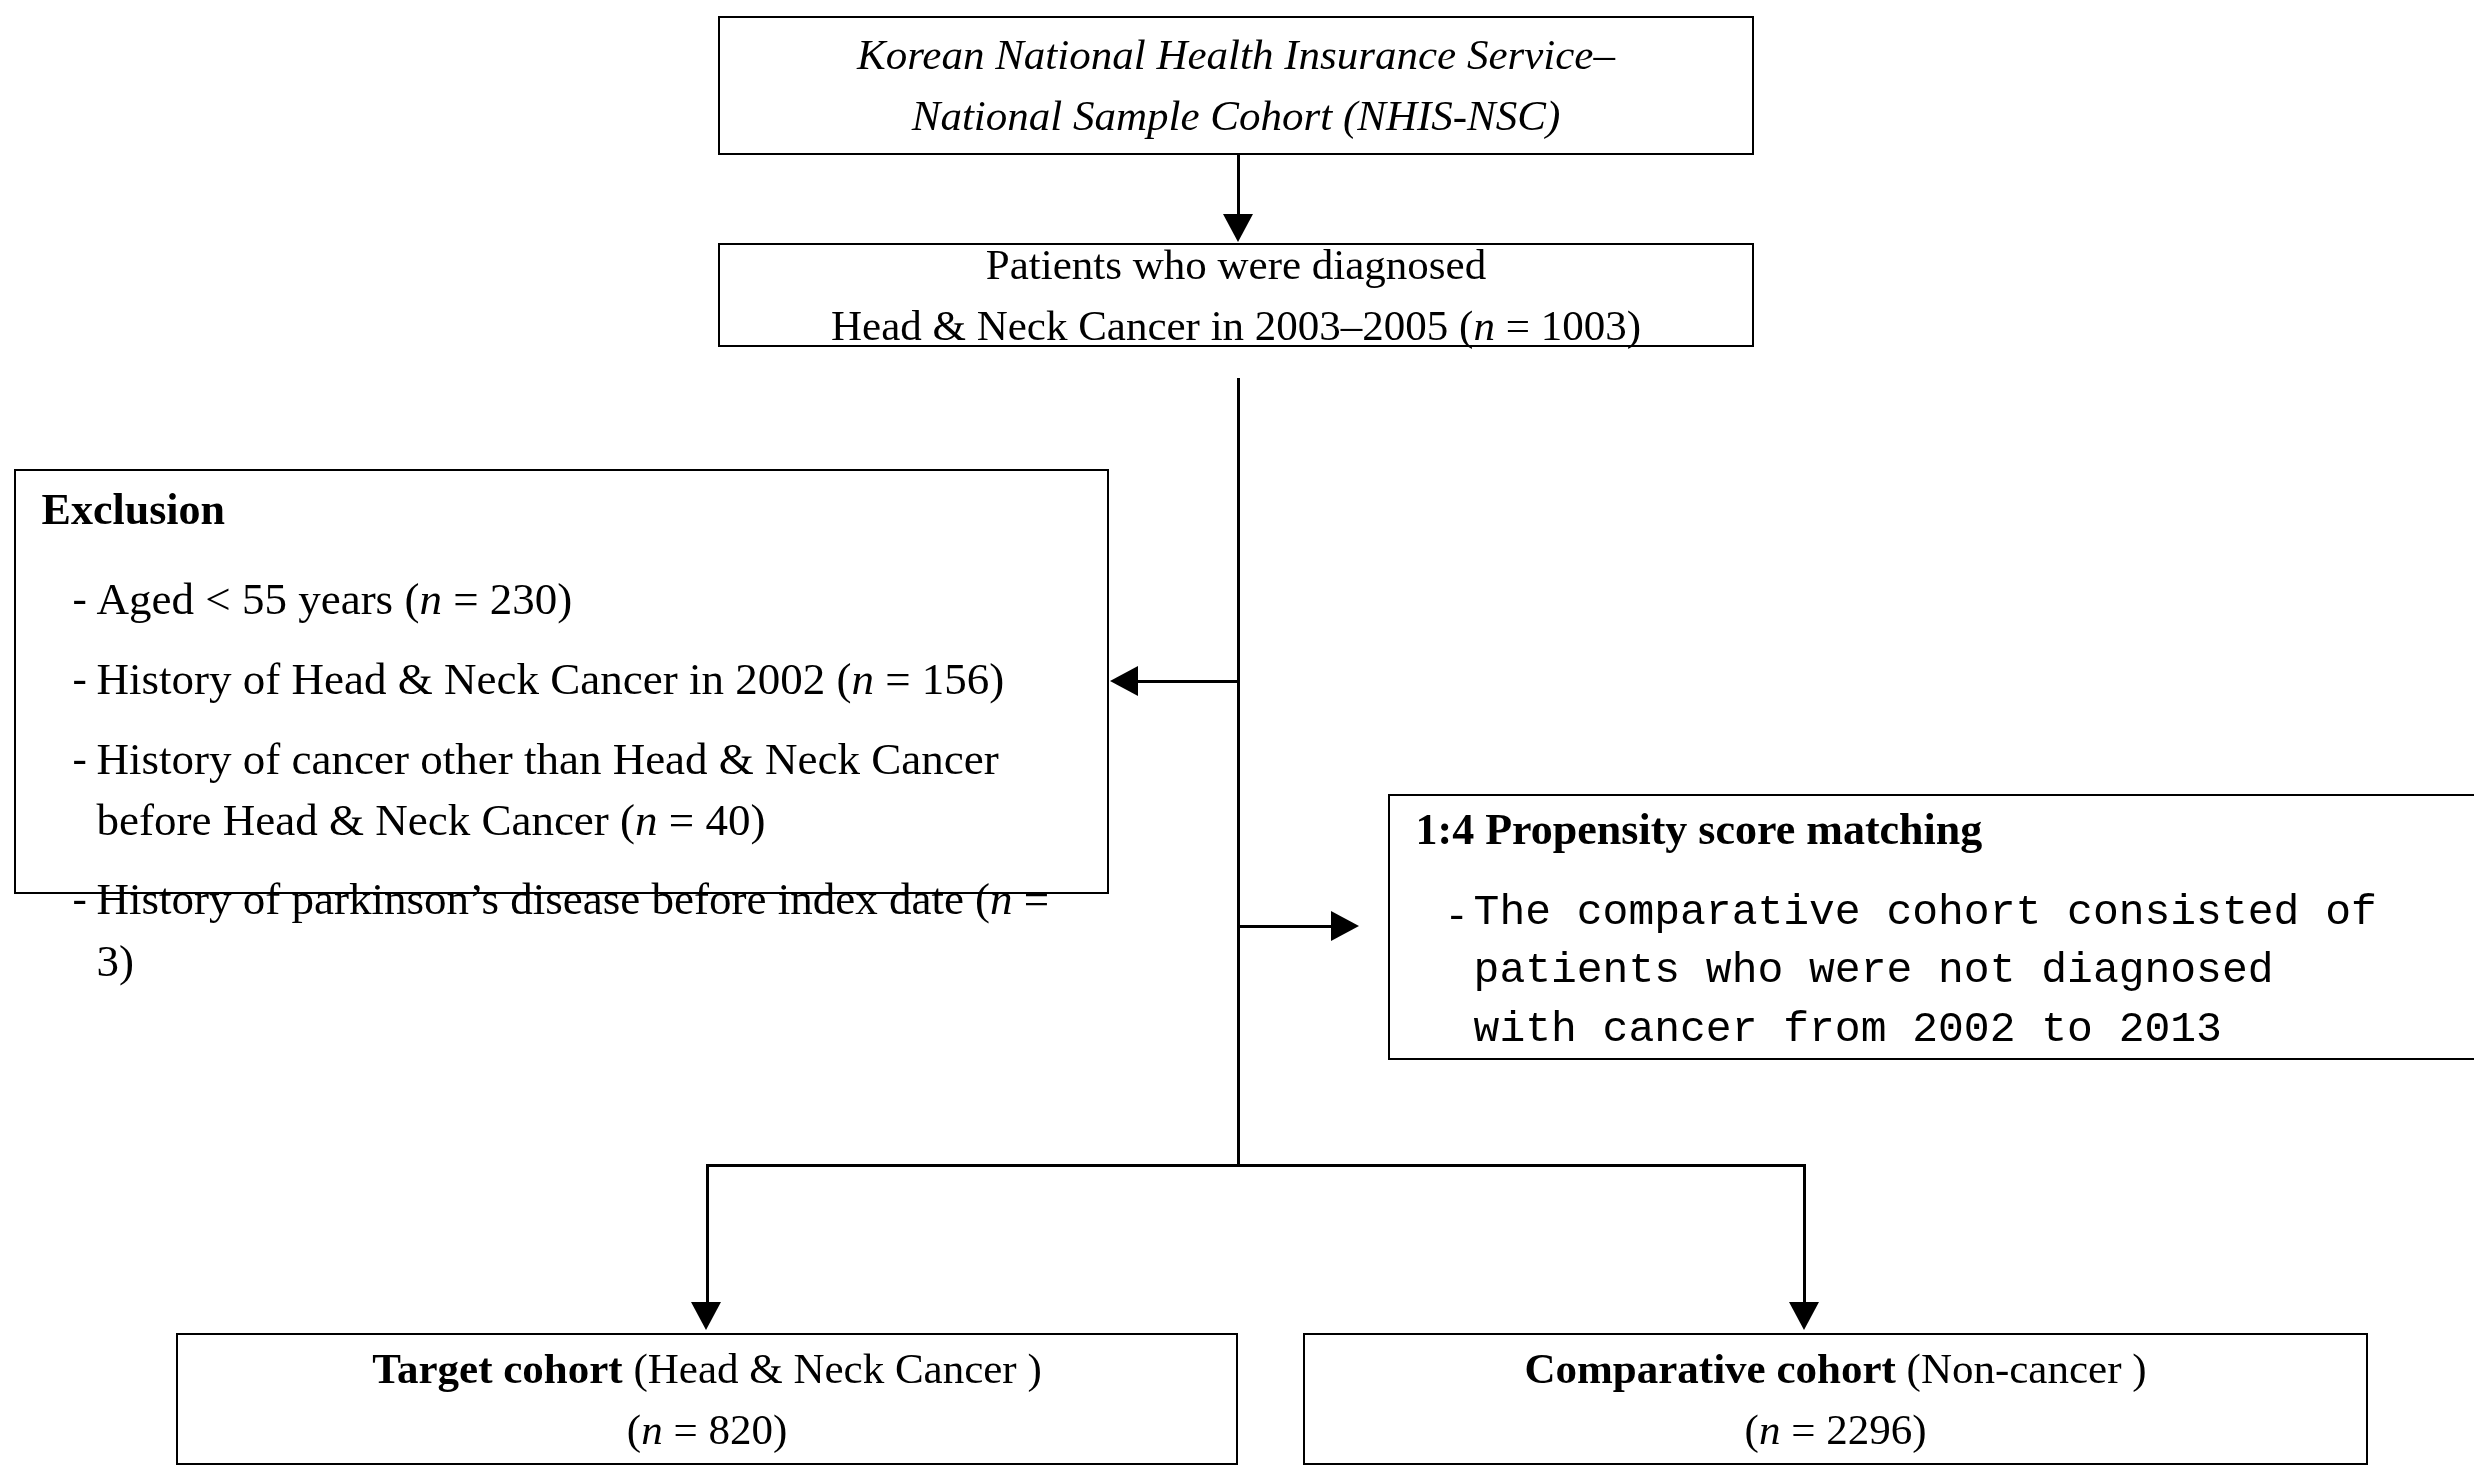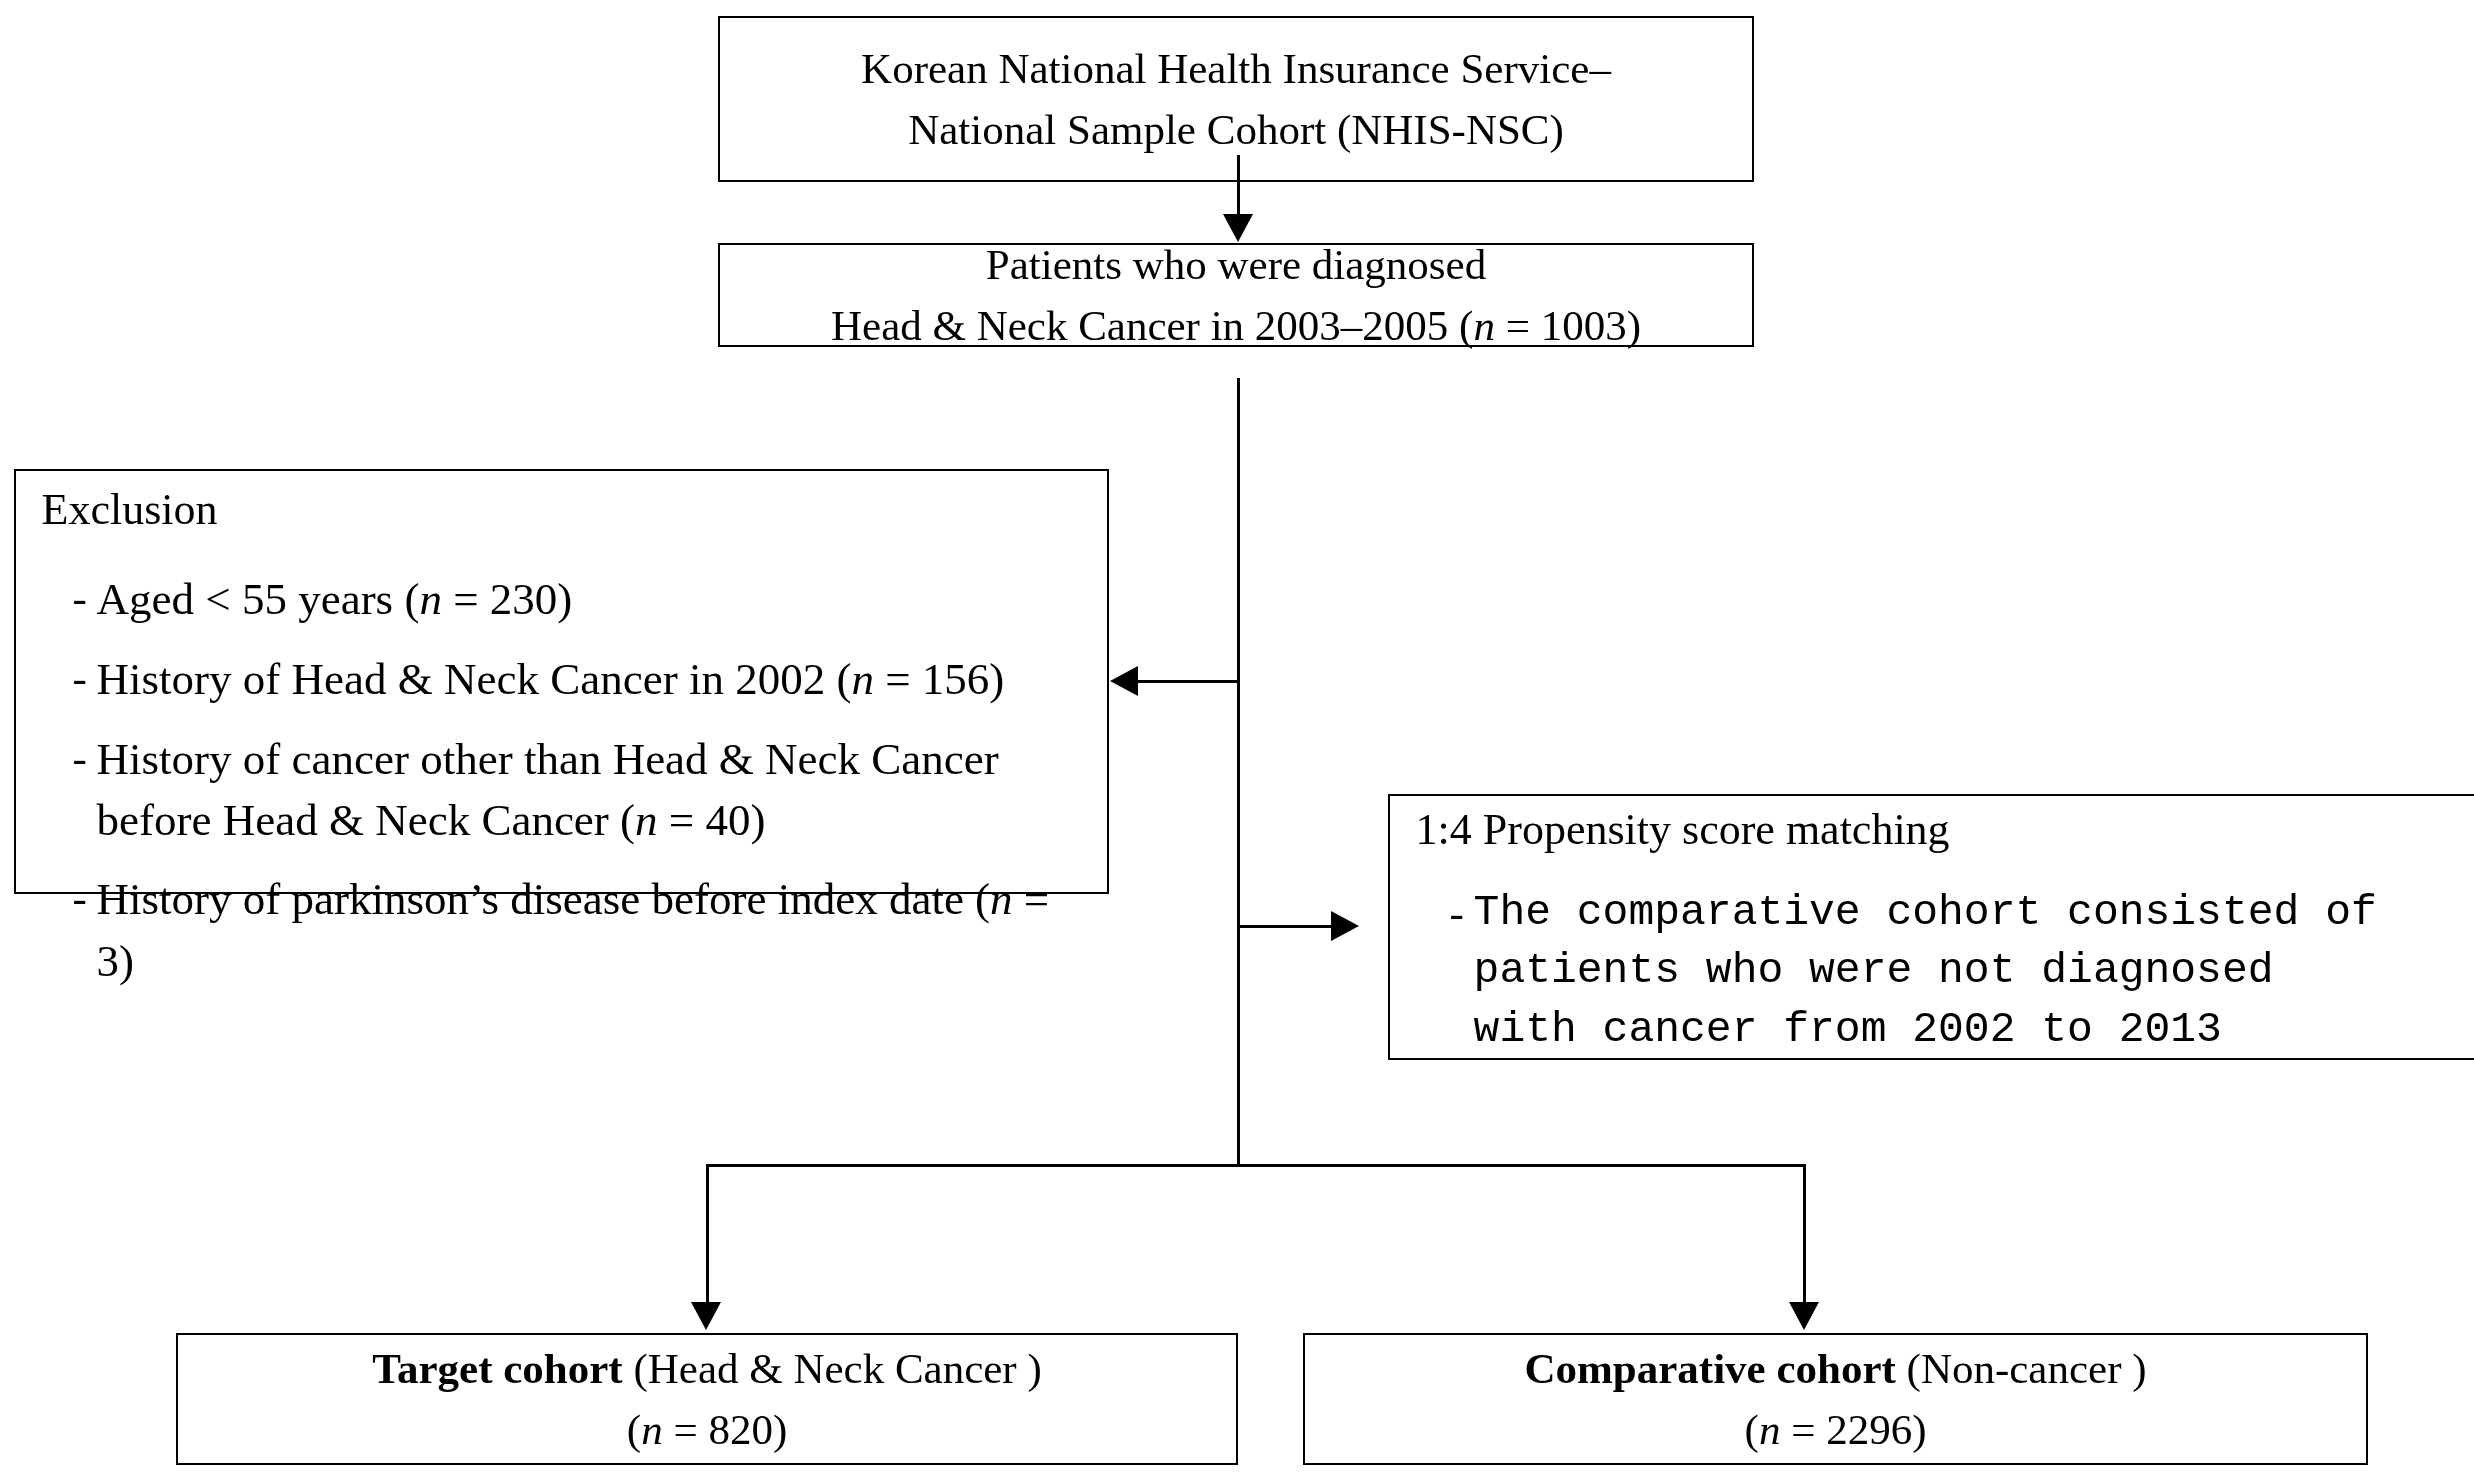--- a/index.html
+++ b/index.html
@@ -29,36 +29,36 @@
   .line{position:absolute;background:#000;}
 
   
   .arrow{position:absolute;width:0;height:0;}
   .arrow-down{border-left:15.6px solid transparent;border-right:15.6px solid transparent;border-top:28px solid #000;}
   .arrow-left{border-top:15.6px solid transparent;border-bottom:15.6px solid transparent;border-right:28px solid #000;}
   .arrow-right{border-top:15.6px solid transparent;border-bottom:15.6px solid transparent;border-left:28px solid #000;}
 
   
   .listbox{padding:10px 28px 10px 25.6px;box-sizing:border-box;}
-  .listbox .title{font-size:44px;line-height:1.3;font-weight:normal;}
+  .listbox .title{font-size:44px;line-height:1.3;font-weight:bold;}
   .items{margin-top:31px;display:flex;flex-direction:column;gap:18.5px;padding-left:31px;}
   .item{display:flex;align-items:flex-start;}
   .dash{width:24px;flex:0 0 24px;font-size:43px;line-height:1.36;}
   .itext{font-size:45px;line-height:1.36;max-width:973px;}
 
   .mitems{margin-top:25.6px;display:flex;flex-direction:column;padding-left:34px;}
   .mitem{display:flex;align-items:flex-start;}
   .mtext{font-size:43px;line-height:1.36;max-width:909px;font-family:Liberation Mono, monospace;}
 </style>
 </head>
 <body>
 
 <div class="canvas">
 
-  <div class="fbox centered" style="left:718px;top:15.6px;width:1036px;height:166px;">
+  <div class="fbox centered" style="left:718px;top:15.6px;width:1036px;height:139px;font-style:italic;">
     <div class="t">Korean National Health Insurance Service–</div>
     <div class="t">National Sample Cohort (NHIS-NSC)</div>
   </div>
 
   <div class="line" style="left:1237px;top:155px;width:2.8px;height:68px;"></div>
   <div class="arrow arrow-down" style="left:1223px;top:214px;"></div>
 
   <div class="fbox centered" style="left:718px;top:243px;width:1036px;height:104px;">
     <div class="t">Patients who were diagnosed</div>
     <div class="t"><span>Head &amp; Neck Cancer  in 2003–2005 (</span><i class="nvar">n</i><span> = 1003)</span></div>

